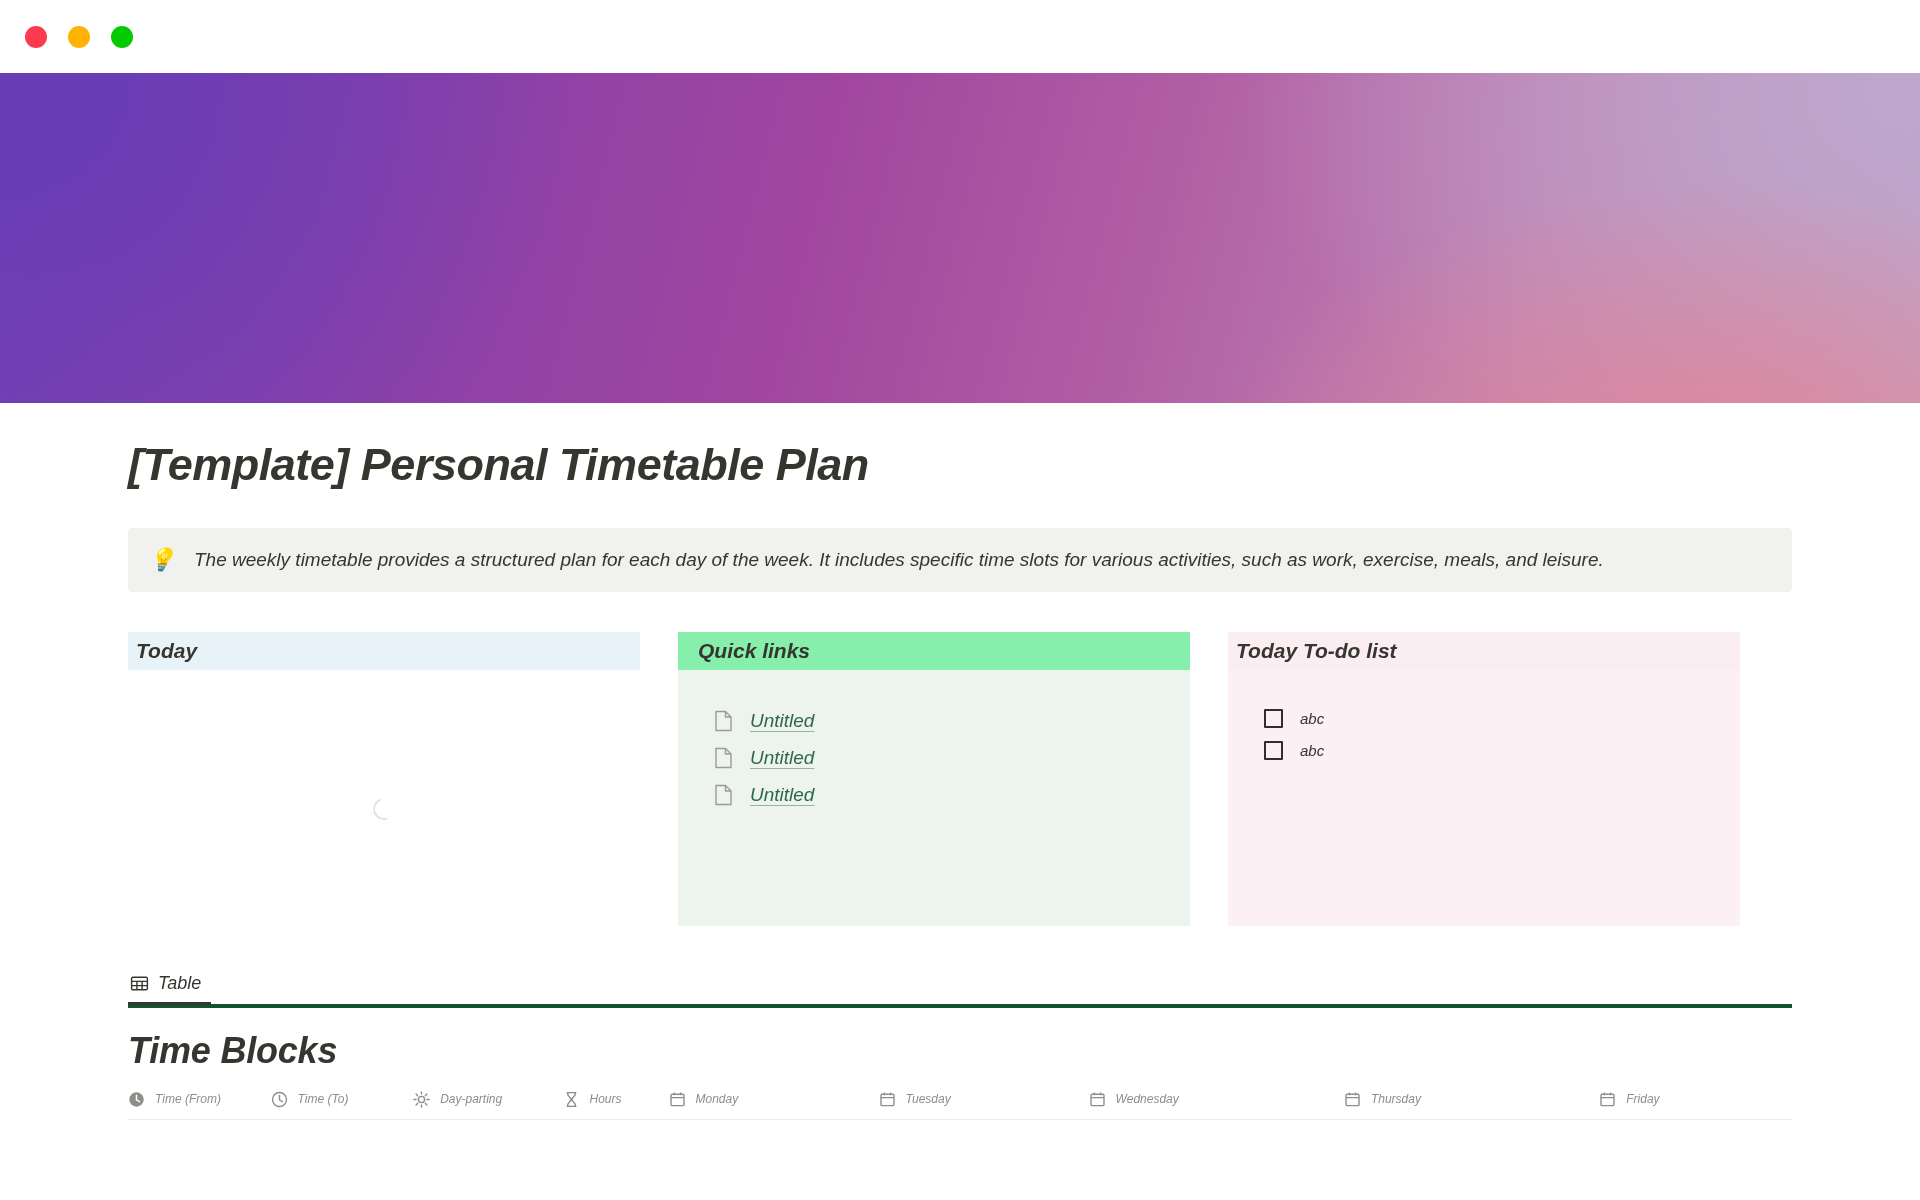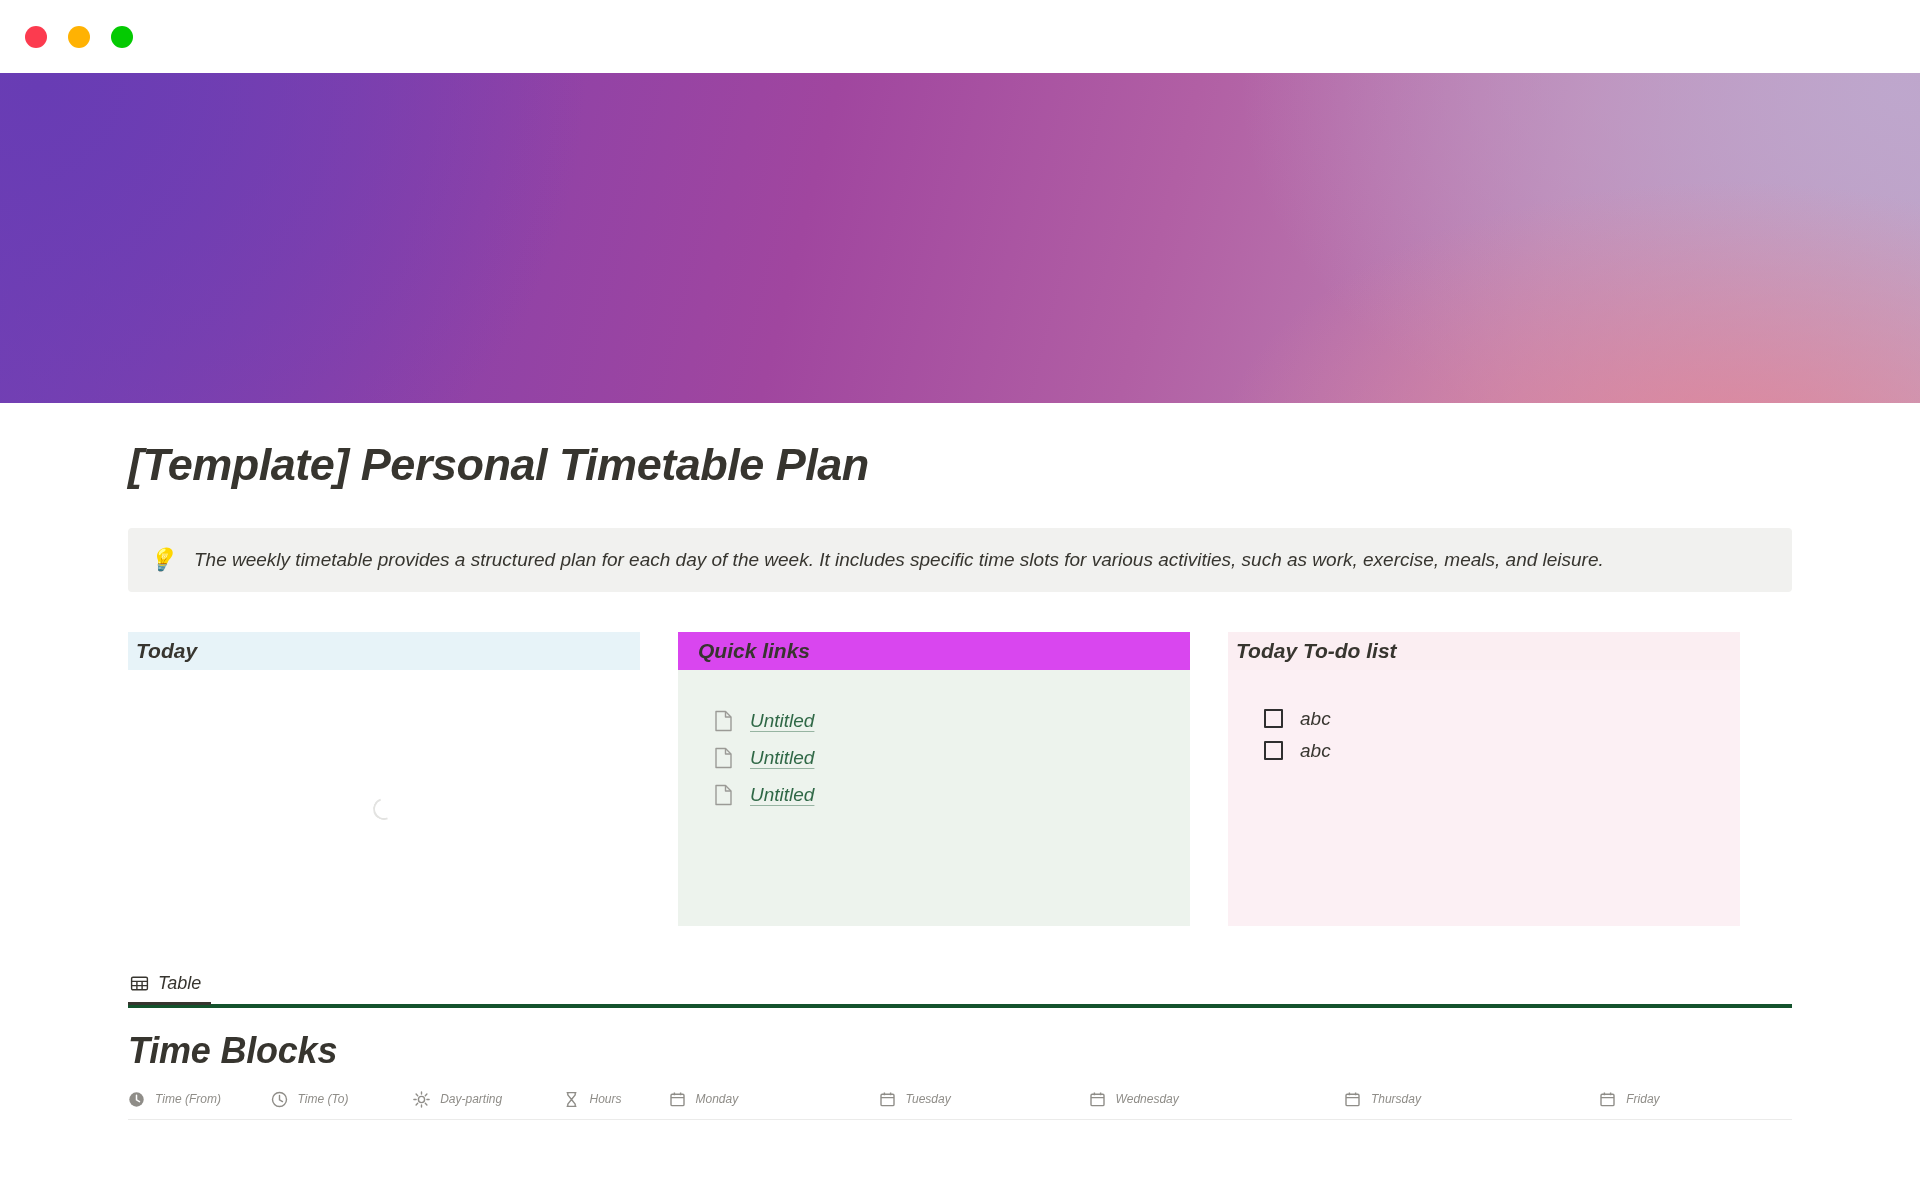--- a/index.html
+++ b/index.html
@@ -150,21 +150,21 @@
     width: 22px;
     height: 22px;
     border-radius: 50%;
     border: 2.5px solid #e3e3e1;
     border-top-color: transparent;
     border-right-color: transparent;
     transform: rotate(25deg);
   }
 
   
-  .card-links .card-head { background: #d946ef; padding-left: 20px; }
+  .card-links .card-head { background: #86efac; padding-left: 20px; }
   .card-links .card-body {
     background: #edf3ed;
     height: 256px;
     padding-top: 34px;
     padding-left: 36px;
   }
   .link-row {
     display: flex;
     align-items: center;
     height: 35px;
@@ -201,21 +201,21 @@
   .checkbox {
     flex: 0 0 auto;
     width: 19px;
     height: 19px;
     border: 2px solid #2f2f2f;
     border-radius: 1px;
     margin-right: 17px;
     background: transparent;
   }
   .todo-label {
-    font-size: 19px;
+    font-size: 15px;
     color: #37352f;
   }
 
   
   .db-section { margin-top: 42px; }
 
   .view-tabs {
     display: flex;
     align-items: flex-end;
     border-bottom: 4px solid #14532d;

